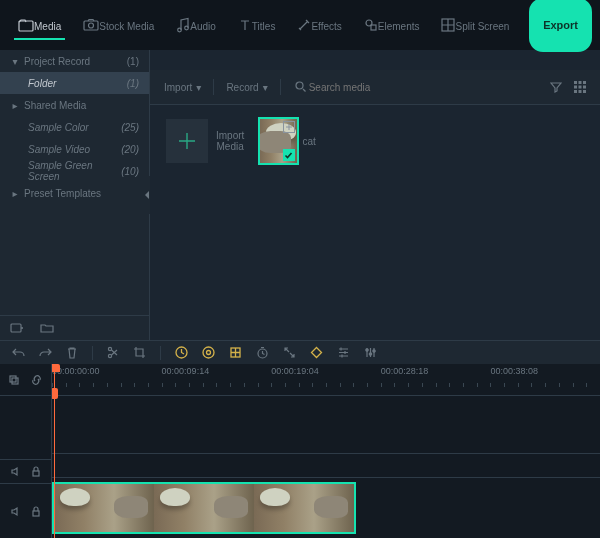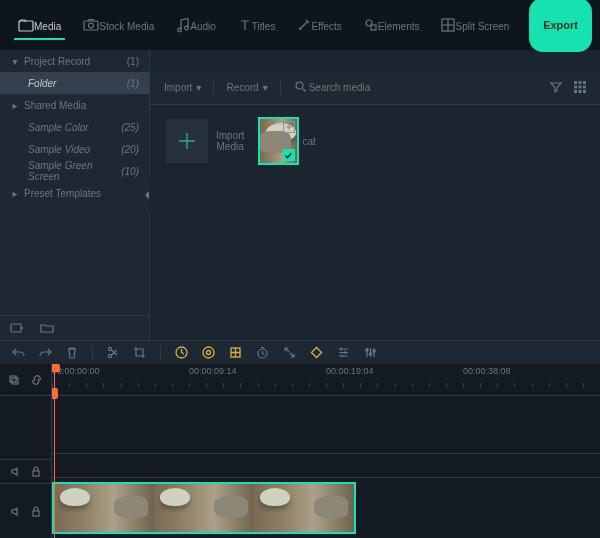--- a/index.html
+++ b/index.html
@@ -456,20 +456,33 @@
             <div></div>
             <div></div>
             <div></div>
             <div></div>
             <div></div>
             <div></div>
             <div></div>
           </div>
         </div>
       <div class="rseg">
+          <span class="tlabel">00:00:28:18</span>
+          <div class="ticks">
+            <div></div>
+            <div></div>
+            <div></div>
+            <div></div>
+            <div></div>
+            <div></div>
+            <div></div>
+            <div></div>
+          </div>
+        </div>
+      <div class="rseg">
           <span class="tlabel">00:00:38:08</span>
           <div class="ticks">
             <div></div>
             <div></div>
             <div></div>
             <div></div>
             <div></div>
             <div></div>
             <div></div>
             <div></div>

